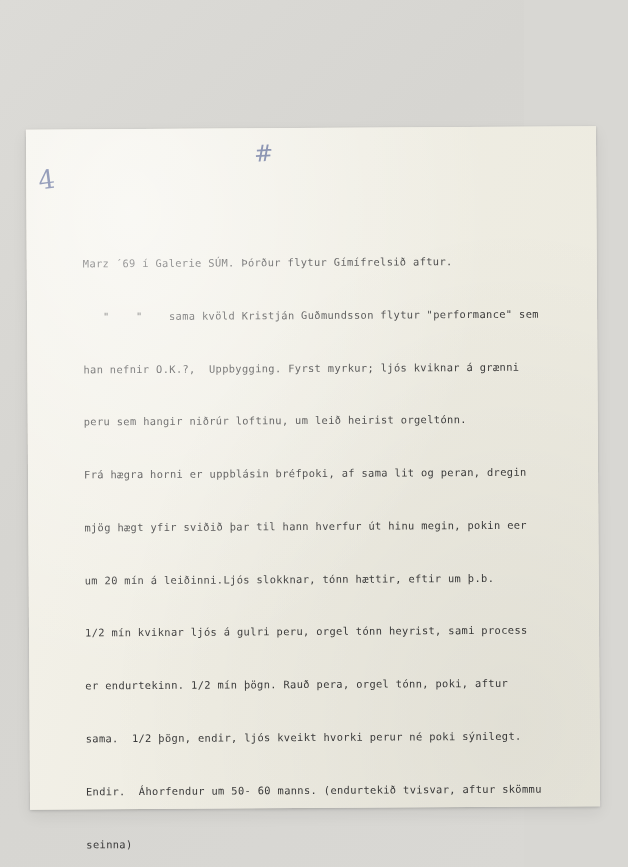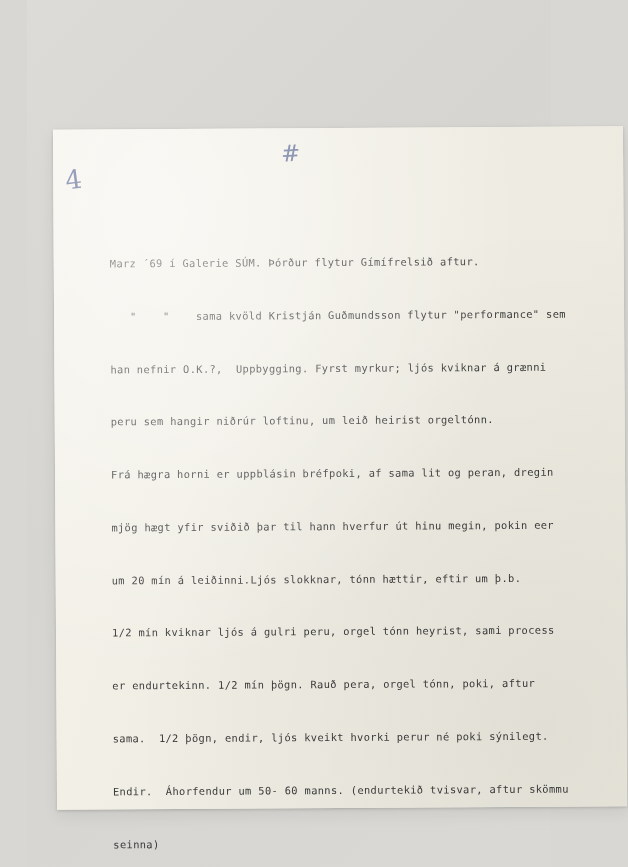--- a/index.html
+++ b/index.html
@@ -11,21 +11,20 @@
     width: 628px;
     height: 867px;
     overflow: hidden;
     font-family: "DejaVu Sans Mono", monospace;
   }
   #page {
     position: relative;
     width: 524px;
     height: 867px;
     background: linear-gradient(135deg, #dcdbd7 0%, #d6d5d1 40%, #d9d8d4 100%);
-    margin-left: 27px;
   }
   
   #sheet {
     position: absolute;
     left: 28px;
     top: 128px;
     width: 570px;
     height: 680px;
     background: #f2f0e7;
     background-image:

